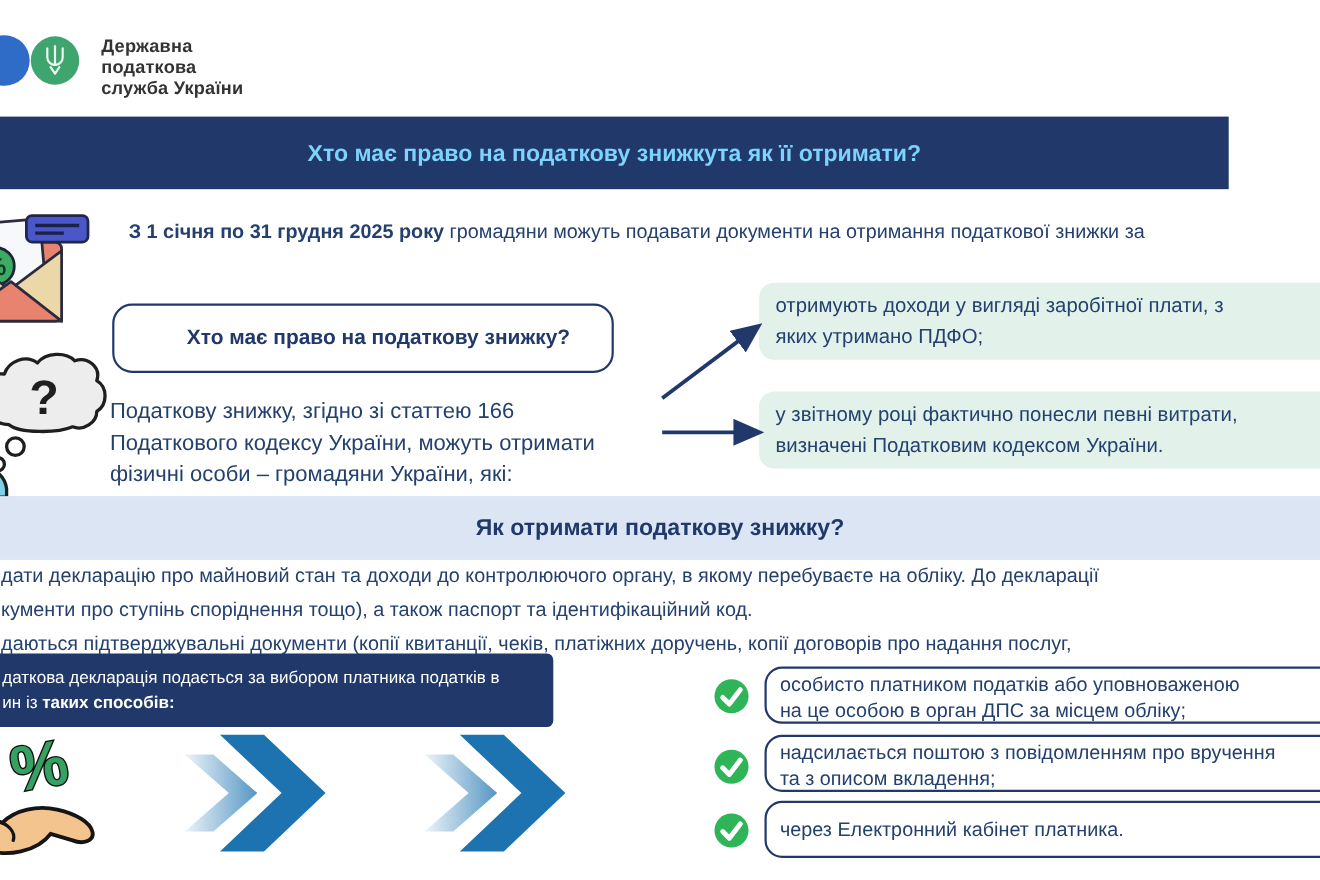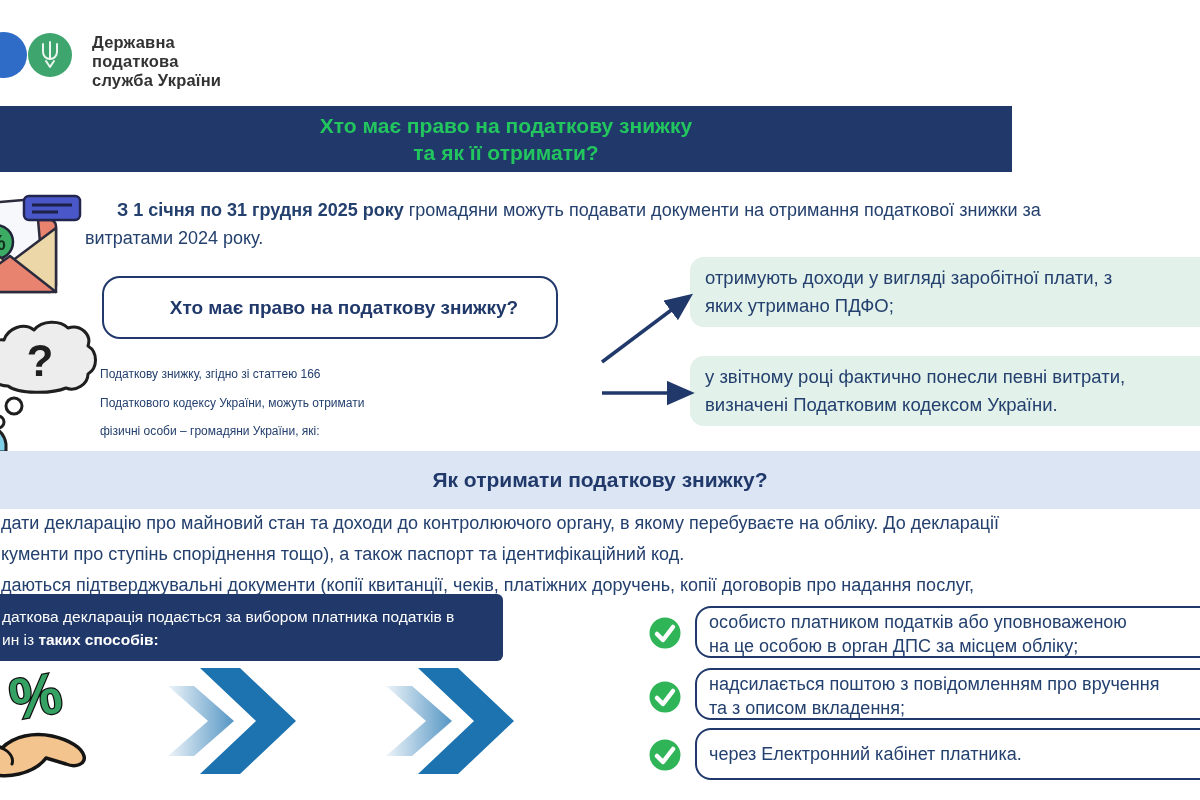--- a/index.html
+++ b/index.html
@@ -13,32 +13,32 @@
   html,body{margin:0;padding:0;background:#fff;}
   .canvas{
     position:relative;width:1200px;height:800px;background:#ffffff;
     overflow:hidden;font-family:"Liberation Sans",sans-serif;color:var(--text);
   }
   
   .logo-mark{position:absolute;left:-20px;top:30px;}
   .logo-text{position:absolute;left:92px;top:33px;font-size:16.5px;line-height:19px;
     font-weight:700;color:#333;letter-spacing:.2px;}
   
-  .band1{position:absolute;left:0;top:106px;width:1012px;height:66px;background:var(--navy);
-    color:#22c55e;display:flex;flex-direction:column;justify-content:center;align-items:center;
+  .band1{position:absolute;left:0;top:106px;width:1117px;height:66px;background:var(--navy);
+    color:#7dd3fc;display:flex;flex-direction:row;justify-content:center;align-items:center;
     font-weight:bold;font-size:21px;line-height:27px;}
   
   .intro{position:absolute;left:85px;top:196px;font-size:18px;line-height:28px;white-space:nowrap;}
   .intro b{font-weight:bold;margin-left:32px;}
   
   .question-box{position:absolute;left:102px;top:276px;width:424px;height:59px;
     border:2.5px solid var(--navy);border-radius:18px;background:#fff;
     display:flex;align-items:center;justify-content:center;
     font-weight:bold;font-size:19px;color:var(--navy);padding-left:28px;}
-  .who-desc{position:absolute;left:100px;top:360px;font-size:12px;line-height:28.5px;white-space:nowrap;}
+  .who-desc{position:absolute;left:100px;top:360px;font-size:20px;line-height:28.5px;white-space:nowrap;}
   
   .mint{position:absolute;background:var(--mint);border-radius:14px;padding:7px 15px;
     font-size:18.5px;line-height:28px;}
   .mint1{left:690px;top:257px;width:530px;height:56px;}
   .mint2{left:690px;top:356px;width:530px;height:56px;}
   
   .arrows{position:absolute;left:588px;top:283px;}
   
   .band2{position:absolute;left:0;top:451px;width:1200px;height:58px;background:var(--band2);
     display:flex;align-items:center;justify-content:center;
@@ -85,21 +85,20 @@
     <div>служба України</div>
   </div>
 
   <div class="band1">
     <div>Хто має право на податкову знижку</div>
     <div>та як її отримати?</div>
   </div>
 
   <div class="intro">
     <div><b>З 1 січня по 31 грудня 2025 року</b><span> громадяни можуть подавати документи на отримання податкової знижки за</span></div>
-    <div>витратами 2024 року.</div>
   </div>
 
   <svg class="envelope-icon" width="106" height="112" viewBox="0 0 106 112">
     <rect x="-24" y="34" width="96" height="72" rx="6" fill="#e8836f" stroke="#2b2b3d" stroke-width="2.5"></rect>
     <g transform="rotate(-5 18 58)">
       <rect x="-18" y="16" width="74" height="78" rx="4" fill="#f6f8fb" stroke="#2b2b3d" stroke-width="2.5"></rect>
     </g>
     <circle cx="12" cy="56" r="17" fill="#3cab64" stroke="#1e2435" stroke-width="2.5"></circle>
     <text x="12" y="64" font-size="22" font-weight="bold" fill="#14321f" text-anchor="middle" font-family="Liberation Sans, sans-serif">%</text>
     <path d="M-24,42 L34,84 L-24,106 Z" fill="#ecd7a9" stroke="#2b2b3d" stroke-width="2.5" stroke-linejoin="round"></path>

